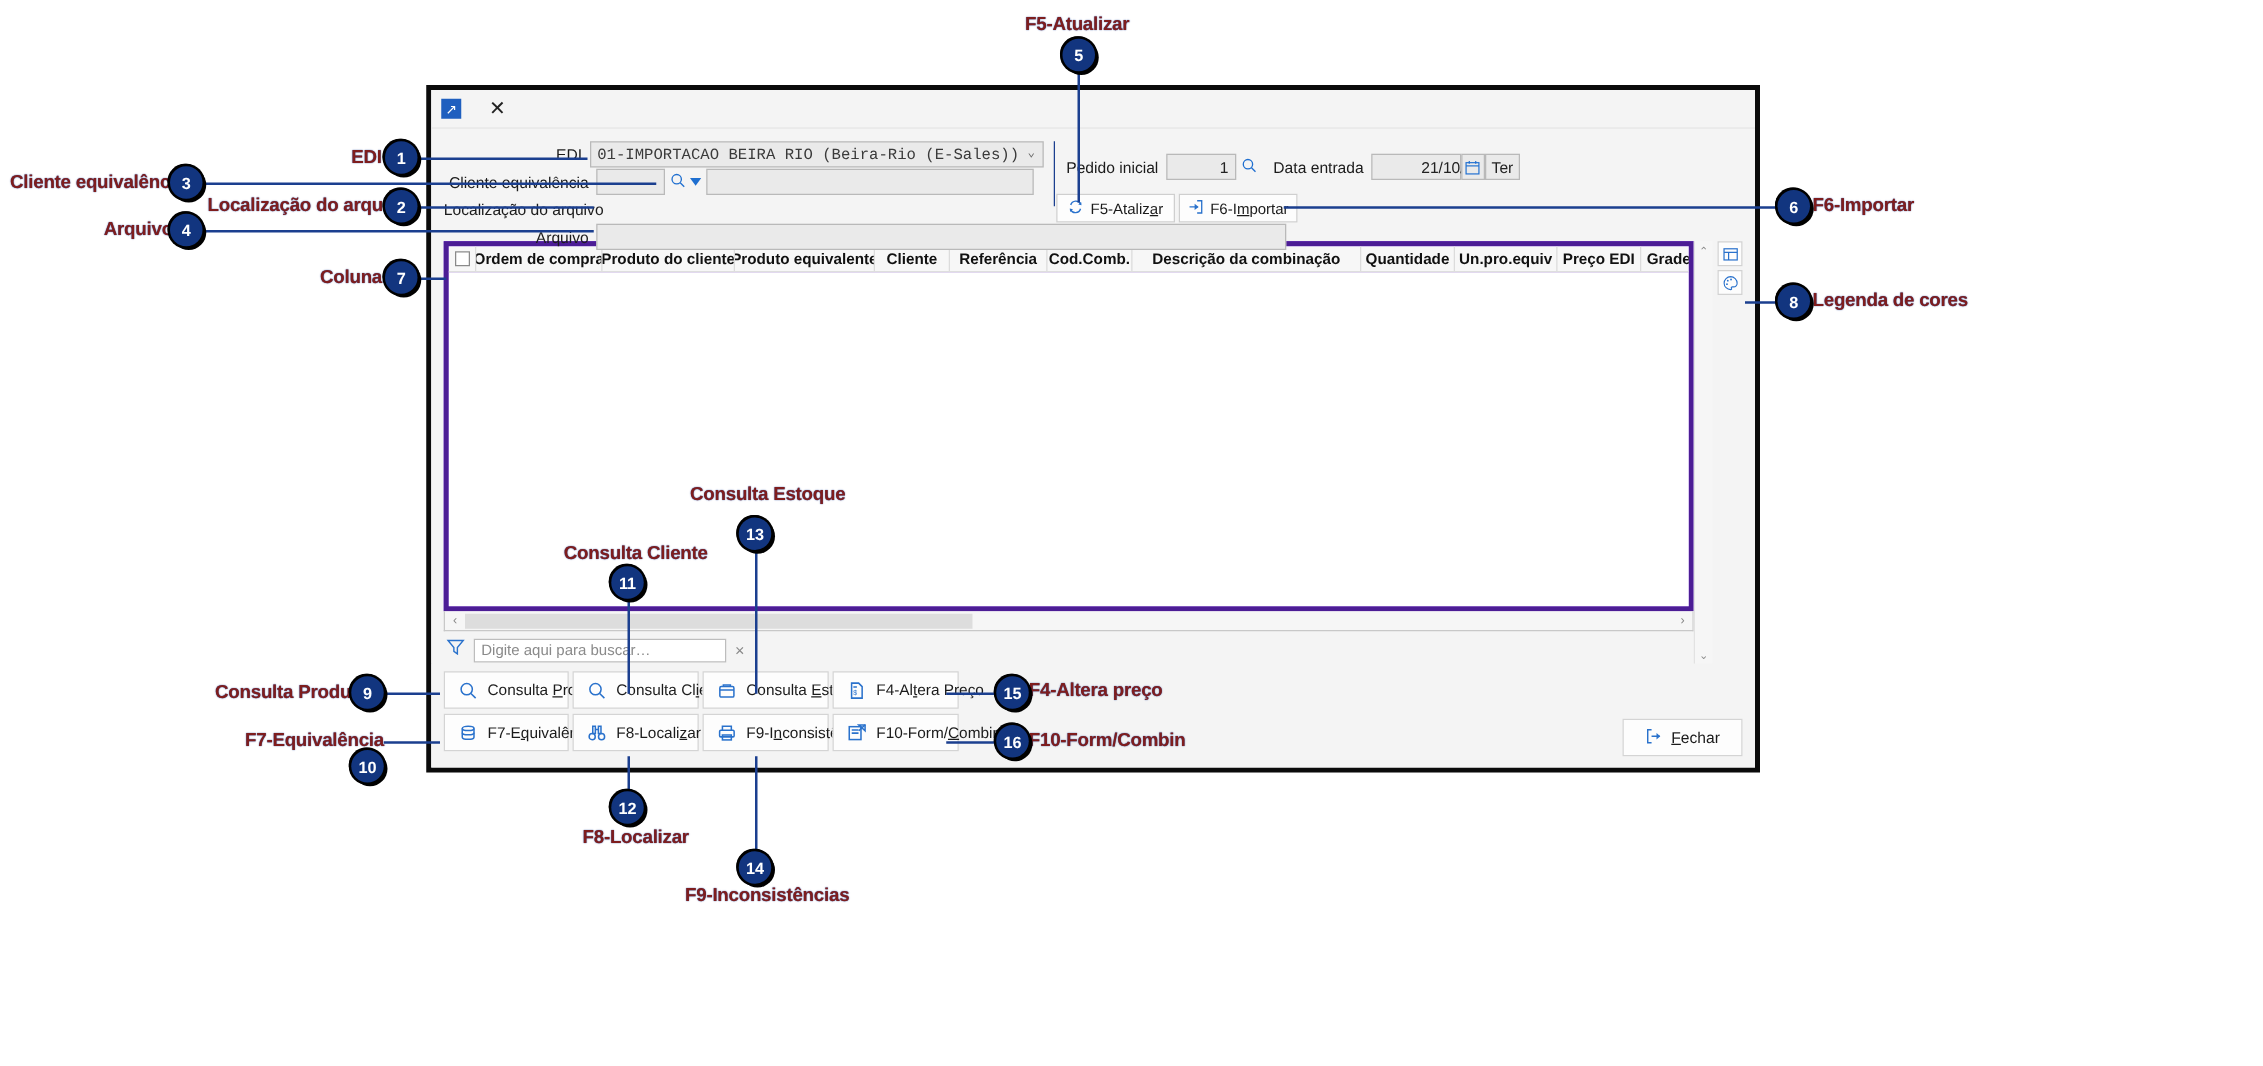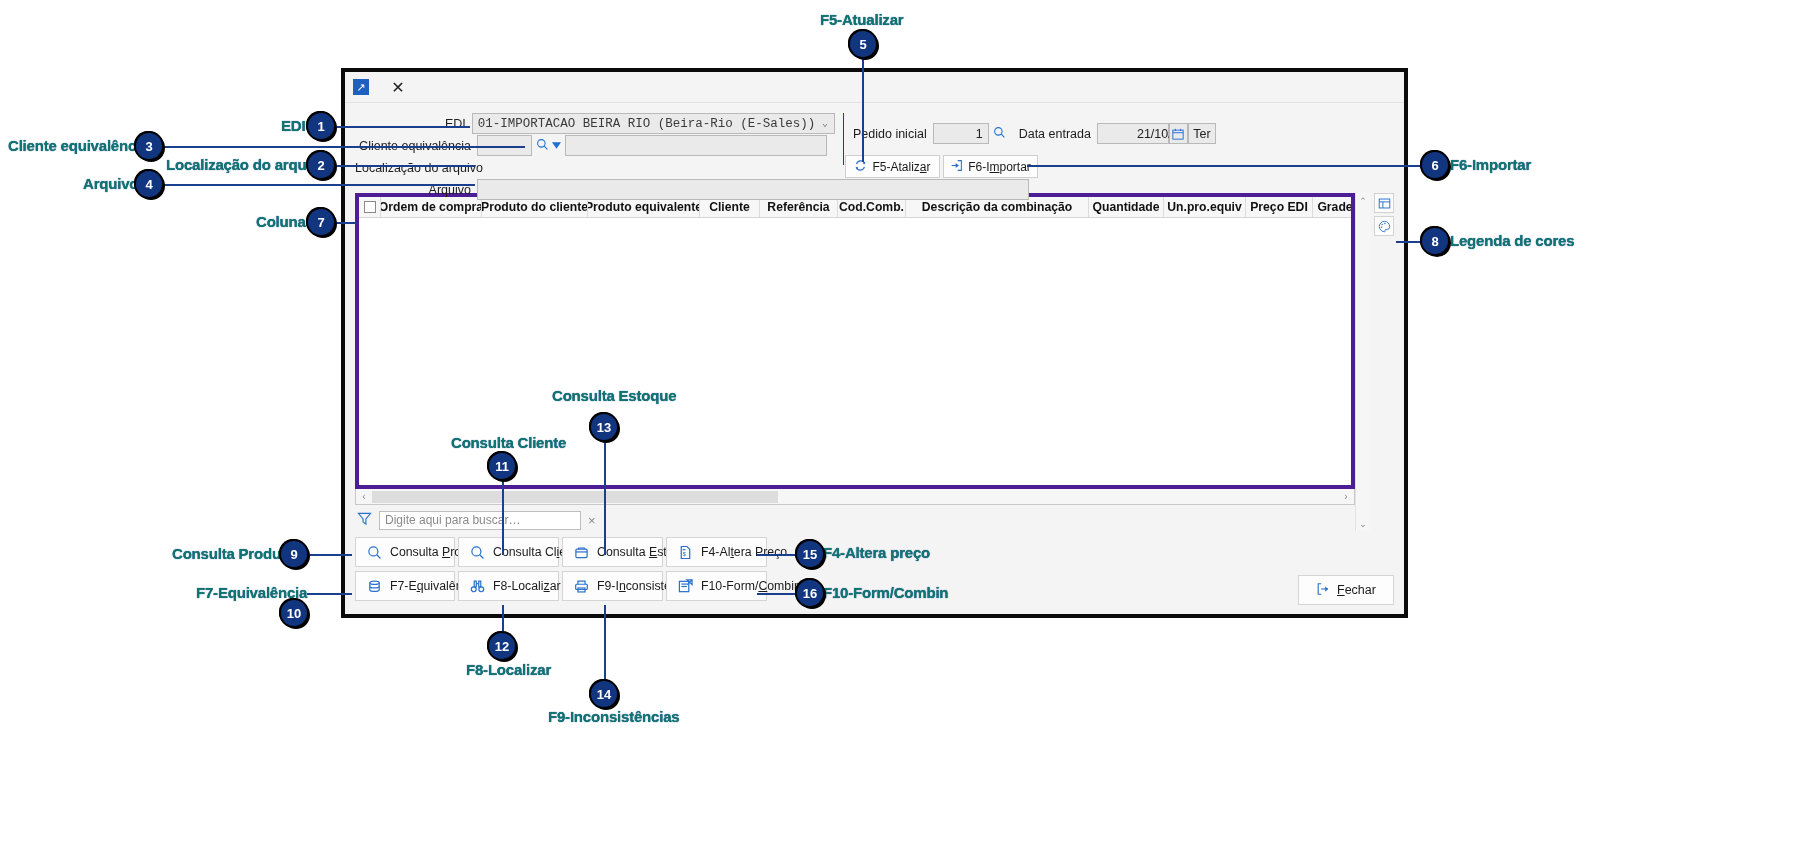--- a/index.html
+++ b/index.html
@@ -10,21 +10,21 @@
     font-family:"Liberation Sans", sans-serif;
     position:relative;
     overflow:hidden;
     -webkit-font-smoothing:antialiased;
   }
 
   
   #annotations { position:absolute; inset:0; z-index:50; pointer-events:none; }
   .ann-label {
     position:absolute;
-    color:#0f766e;
+    color:#7f1d1d;
     font-weight:bold;
     font-size:15px;
     font-family:"Liberation Sans", sans-serif;
     white-space:nowrap;
     letter-spacing:-0.2px;
     text-shadow:0 0 1px #123a8f;
   }
   .ann-badge {
     position:absolute;
     width:26px; height:26px;

